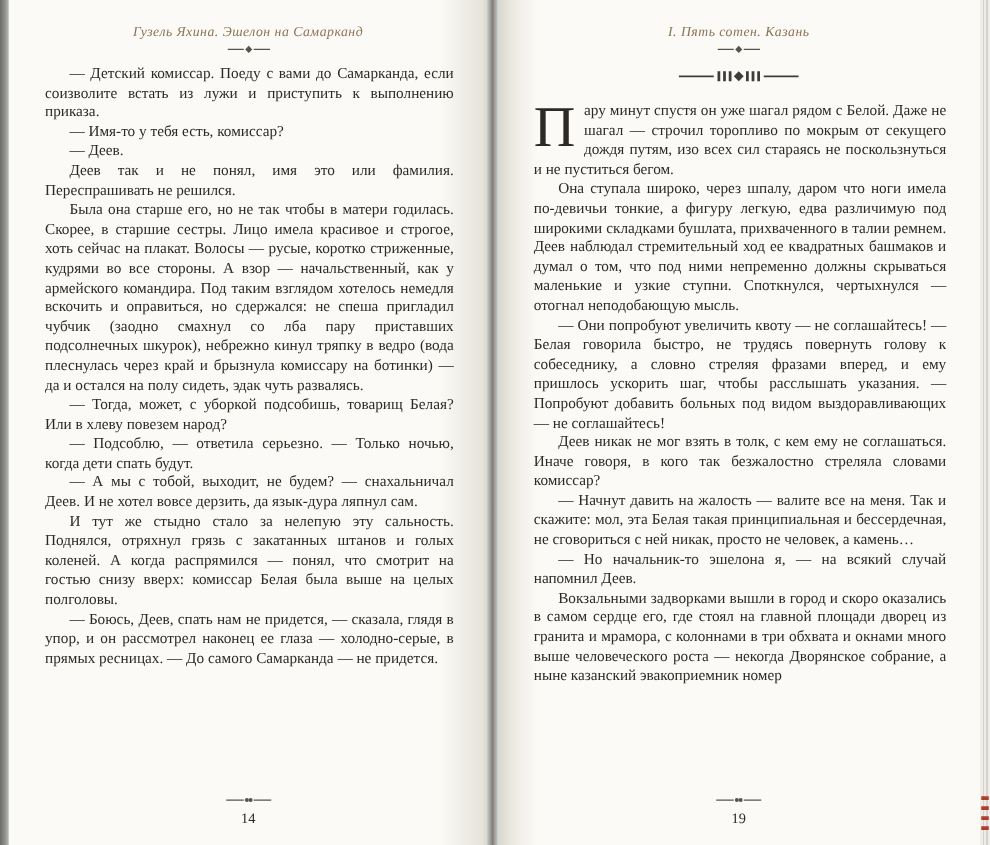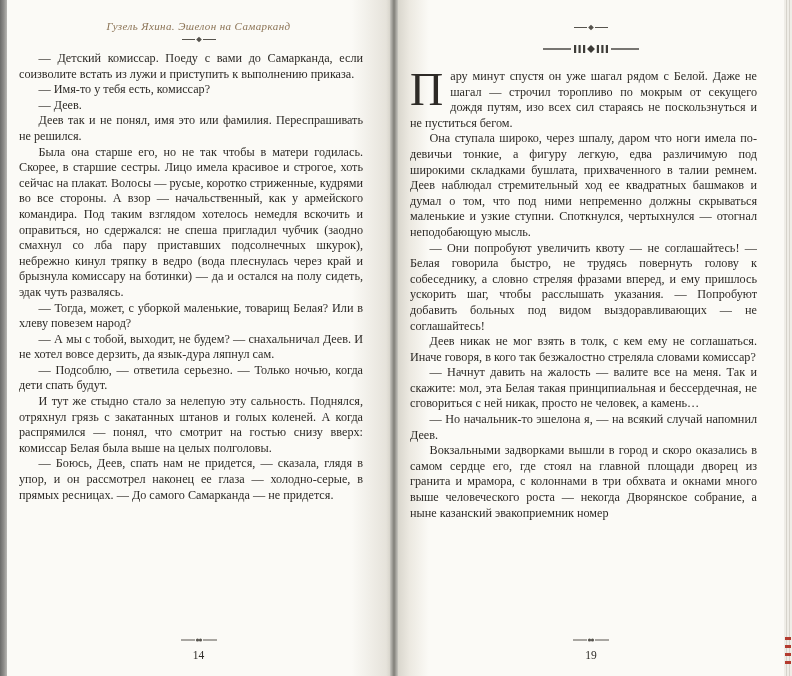--- a/index.html
+++ b/index.html
@@ -37,21 +37,21 @@
     position:absolute; left:785px; width:6px; height:3px; background:#b33a2e;
   }
   .page-header { padding-top:20px; text-align:center; flex:none; }
   .running-header {
     font-style:italic; font-size:11px; letter-spacing:0.4px; color:#8b7355;
   }
   .header-orn { display:block; margin:4px auto 0; color:#56534d; }
   .chapter-orn { display:block; margin:12px auto 6px; color:#3e3c38; flex:none; }
   .body-text {
     flex:1 1 auto; overflow:hidden;
-    padding:8px 27px 0 12px;
+    padding:8px 27px 0 29px;
     font-size:12.2px; line-height:15.6px; color:#2d2a26;
     text-align:justify;
   }
   .body-text p { margin:0; text-indent:1.6em; }
   .body-text p.first-para { text-indent:0; }
   .dropcap {
     float:left; font-size:46px; line-height:38px;
     padding:2px 7px 0 0; color:#2d2a26;
   }
   .page-footer {
@@ -77,41 +77,42 @@
         <rect x="15" y="1.5" width="4" height="4" transform="rotate(45 17 3.5)" fill="currentColor"></rect>
         <path d="M21 3.5 H34" stroke="currentColor" stroke-width="1"></path>
       </svg>
     </div>
     <div class="body-text">
       <p>— Детский комиссар. Поеду с вами до Самарканда, если соизволите встать из лужи и приступить к выполнению приказа.</p>
       <p>— Имя-то у тебя есть, комиссар?</p>
       <p>— Деев.</p>
       <p>Деев так и не понял, имя это или фамилия. Переспрашивать не решился.</p>
       <p>Была она старше его, но не так чтобы в матери годилась. Скорее, в старшие сестры. Лицо имела красивое и строгое, хоть сейчас на плакат. Волосы — русые, коротко стриженные, кудрями во все стороны. А взор — начальственный, как у армейского командира. Под таким взглядом хотелось немедля вскочить и оправиться, но сдержался: не спеша пригладил чубчик (заодно смахнул со лба пару приставших подсолнечных шкурок), небрежно кинул тряпку в ведро (вода плеснулась через край и брызнула комиссару на ботинки) — да и остался на полу сидеть, эдак чуть развалясь.</p>
-      <p>— Тогда, может, с уборкой маленькие, товарищ Белая? Или в хлеву повезем народ?</p>
+      <p>— Тогда, может, с уборкой подсобишь, товарищ Белая? Или в хлеву повезем народ?</p>
+      <p>— Подсоблю, — ответила серьезно. — Только ночью, когда дети спать будут.</p>
       <p>— А мы с тобой, выходит, не будем? — снахальничал Деев. И не хотел вовсе дерзить, да язык-дура ляпнул сам.</p>
-      <p>— Подсоблю, — ответила серьезно. — Только ночью, когда дети спать будут.</p>
       <p>И тут же стыдно стало за нелепую эту сальность. Поднялся, отряхнул грязь с закатанных штанов и голых коленей. А когда распрямился — понял, что смотрит на гостью снизу вверх: комиссар Белая была выше на целых полголовы.</p>
       <p>— Боюсь, Деев, спать нам не придется, — сказала, глядя в упор, и он рассмотрел наконец ее глаза — холодно-серые, в прямых ресницах. — До самого Самарканда — не придется.</p>
     </div>
     <div class="page-footer">
       <svg class="footer-orn" width="40" height="8" viewBox="0 0 40 8">
         <path d="M2 4 H16" stroke="currentColor" stroke-width="1"></path>
         <circle cx="18.5" cy="4" r="1.6" fill="currentColor"></circle>
         <circle cx="21.5" cy="4" r="1.6" fill="currentColor"></circle>
         <path d="M24 4 H38" stroke="currentColor" stroke-width="1"></path>
       </svg>
       <div class="page-number">14</div>
     </div>
   </section>
 
   <div class="gutter"></div>
 
   <section class="page page-right">
     <div class="page-header">
+      <div class="running-header">I. Пять сотен. Казань</div>
       <svg class="header-orn" width="34" height="7" viewBox="0 0 34 7">
         <path d="M0 3.5 H13" stroke="currentColor" stroke-width="1"></path>
         <rect x="15" y="1.5" width="4" height="4" transform="rotate(45 17 3.5)" fill="currentColor"></rect>
         <path d="M21 3.5 H34" stroke="currentColor" stroke-width="1"></path>
       </svg>
     </div>
     <svg class="chapter-orn" width="96" height="12" viewBox="0 0 96 12">
       <path d="M0 6 H28" stroke="currentColor" stroke-width="1.4"></path>
       <path d="M68 6 H96" stroke="currentColor" stroke-width="1.4"></path>
       <rect x="31" y="2" width="2.2" height="8" fill="currentColor"></rect>

